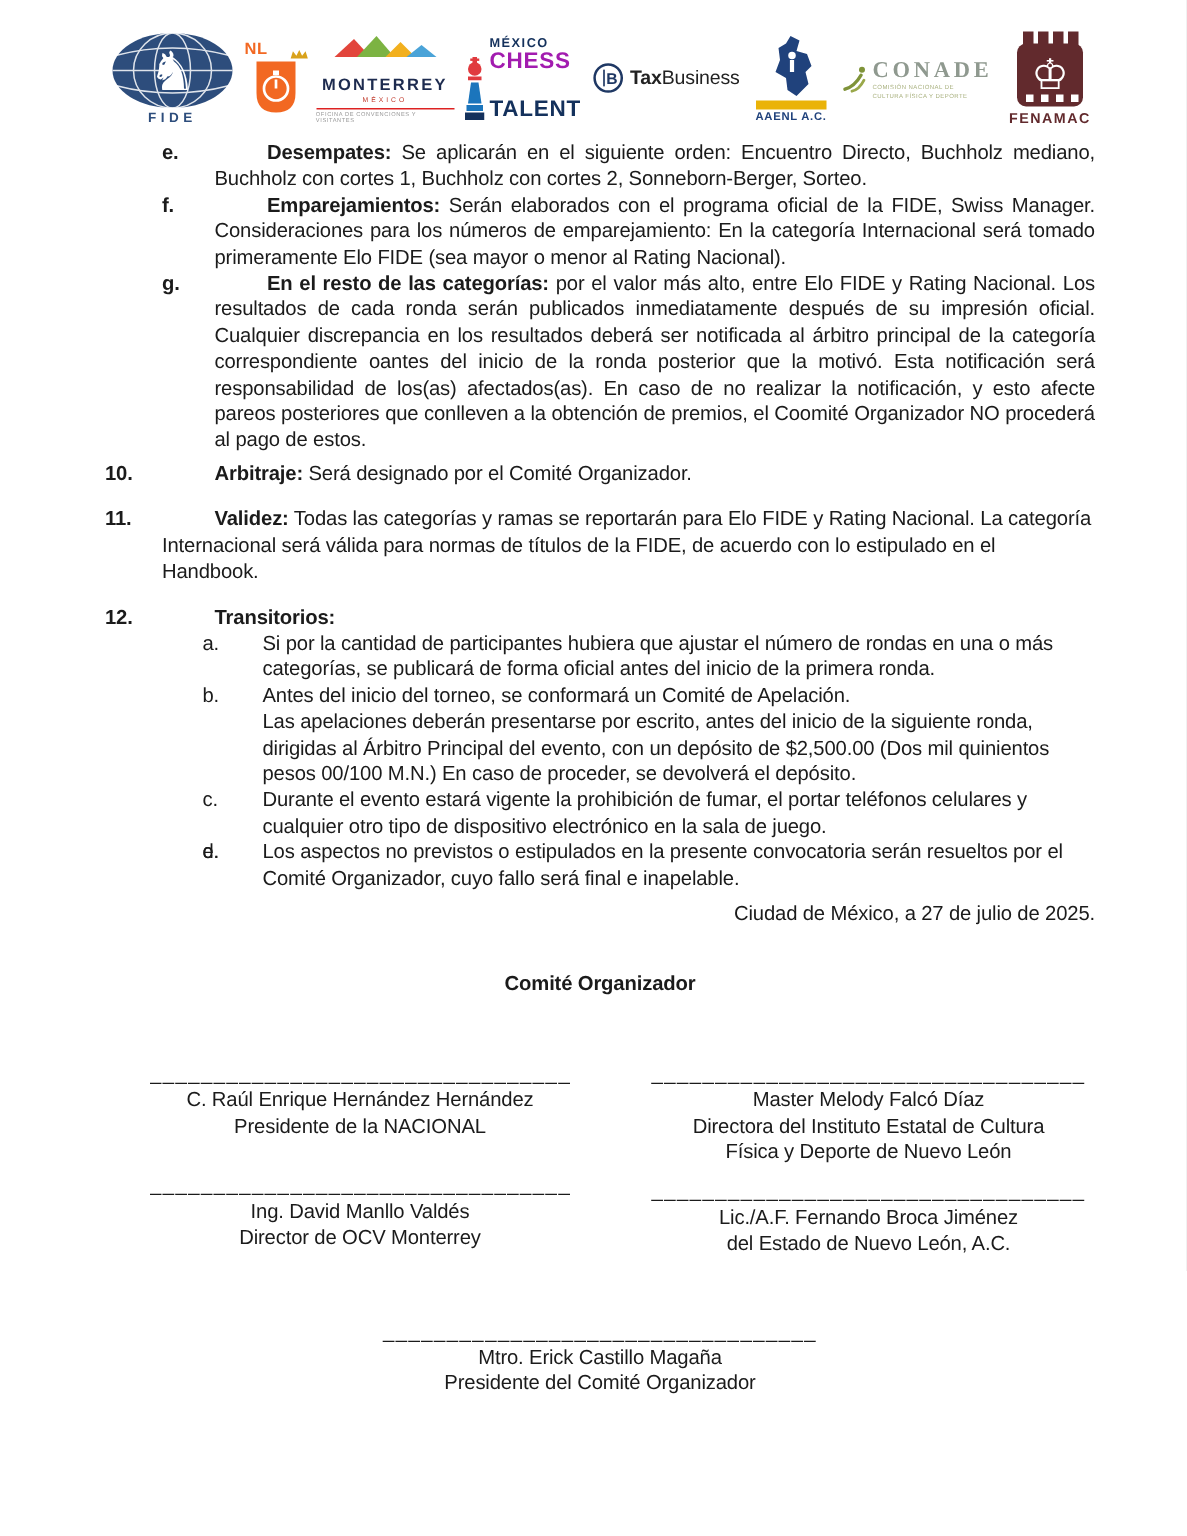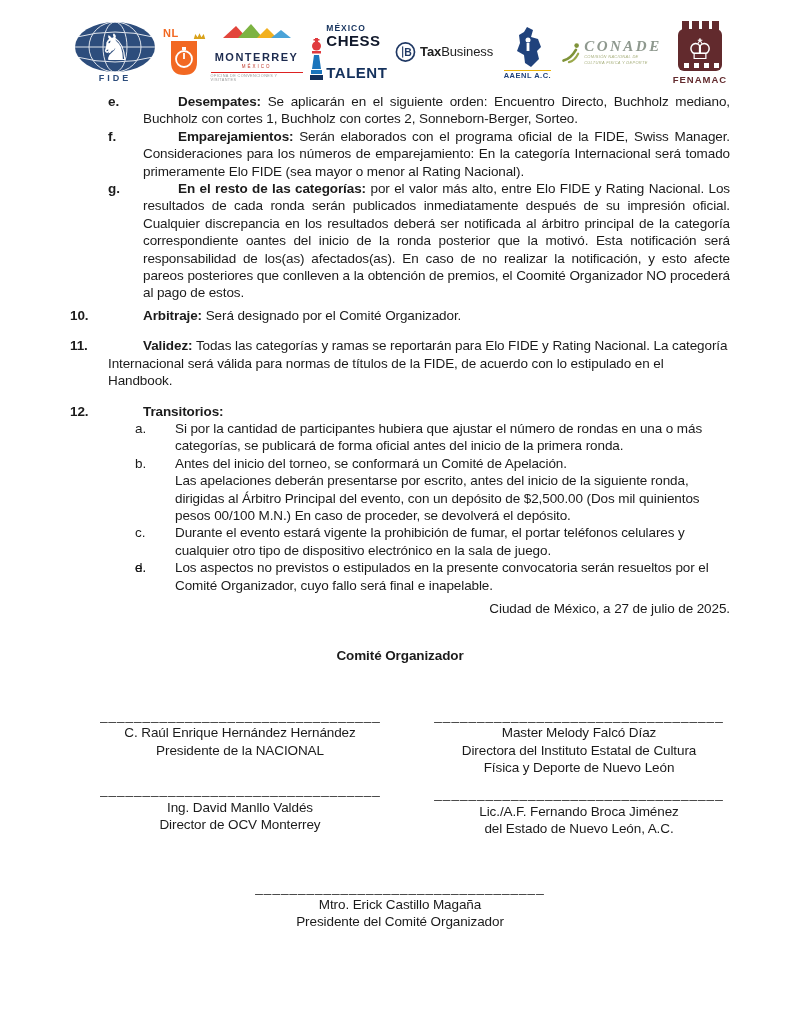--- a/index.html
+++ b/index.html
@@ -17,27 +17,27 @@
   .logo{display:flex;flex-direction:column;align-items:center;justify-content:center;line-height:1.05;}
   .fide-cap{font-size:9px;font-weight:700;letter-spacing:3px;color:#2d4d7c;margin-top:1px;}
   .nl-top{display:flex;align-items:flex-end;gap:14px;}
   .nl-txt{font-size:11px;font-weight:800;color:#f26822;letter-spacing:.5px;}
   .mty-title{font-size:11px;font-weight:700;color:#1d2b4f;letter-spacing:1.5px;margin-top:14px;}
   .mty-mx{font-size:4.5px;color:#c0392b;letter-spacing:2px;margin-top:1px;}
   .mty-tag{font-size:3.8px;color:#9a9a9a;letter-spacing:.4px;margin-top:2px;border-top:1px solid #d22;padding-top:1px;}
   .ct{flex-direction:row;gap:3px;align-items:flex-end;}
   .ct-col{display:flex;flex-direction:column;line-height:1;}
   .ct-mx{font-size:8.5px;font-weight:800;color:#14315c;letter-spacing:1px;}
-  .ct-chess{font-size:15px;font-weight:800;color:#0f172a;letter-spacing:.5px;margin-top:1px;}
+  .ct-chess{font-size:15px;font-weight:800;color:#a21caf;letter-spacing:.5px;margin-top:1px;}
   .ct-talent{font-size:15px;font-weight:800;color:#14315c;letter-spacing:.5px;margin-top:17px;}
   .tax{flex-direction:row;gap:4px;align-items:center;}
   .tax-txt{font-size:13px;color:#222;}
   .tax-txt b{font-weight:700;}
-  .aaenl-cap{font-size:7.5px;font-weight:700;color:#20427c;border-top:1px solid #eab308;margin-top:1px;padding-top:1px;letter-spacing:.5px;}
-  .conade{flex-direction:row;gap:4px;align-items:flex-start;font-style:italic;}
+  .aaenl-cap{font-size:7.5px;font-weight:700;color:#20427c;border-top:6px solid #eab308;margin-top:1px;padding-top:1px;letter-spacing:.5px;}
+  .conade{flex-direction:row;gap:4px;align-items:flex-end;}
   .conade-col{display:flex;flex-direction:column;line-height:1;}
   .conade-title{font-family:"Liberation Serif",serif;font-size:15px;font-weight:600;color:#8f998f;letter-spacing:2.5px;}
   .conade-tag{font-size:4px;color:#a8b07e;letter-spacing:.3px;margin-top:1.5px;}
   .fenamac-cap{font-size:9.5px;font-weight:700;color:#622a2d;letter-spacing:1px;margin-top:2px;}
 
   
   .docbody{margin:3px 61px 0 70px;} 
   .li{position:relative;padding-left:38px;}
   .li .marker{position:absolute;left:0;top:0;width:36px;font-weight:700;}
   .li-lettered{padding-left:73px;}

